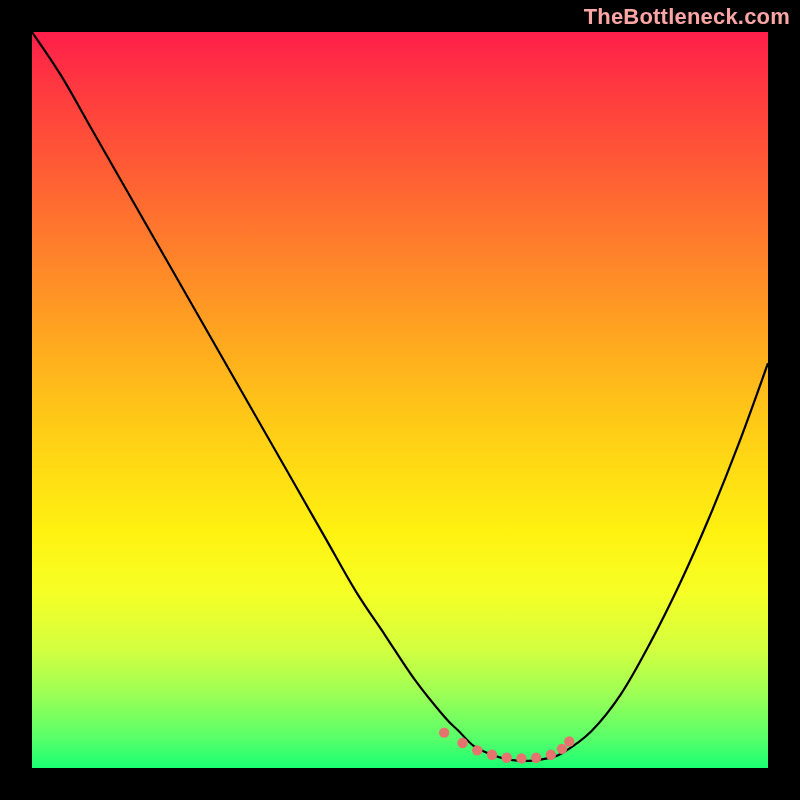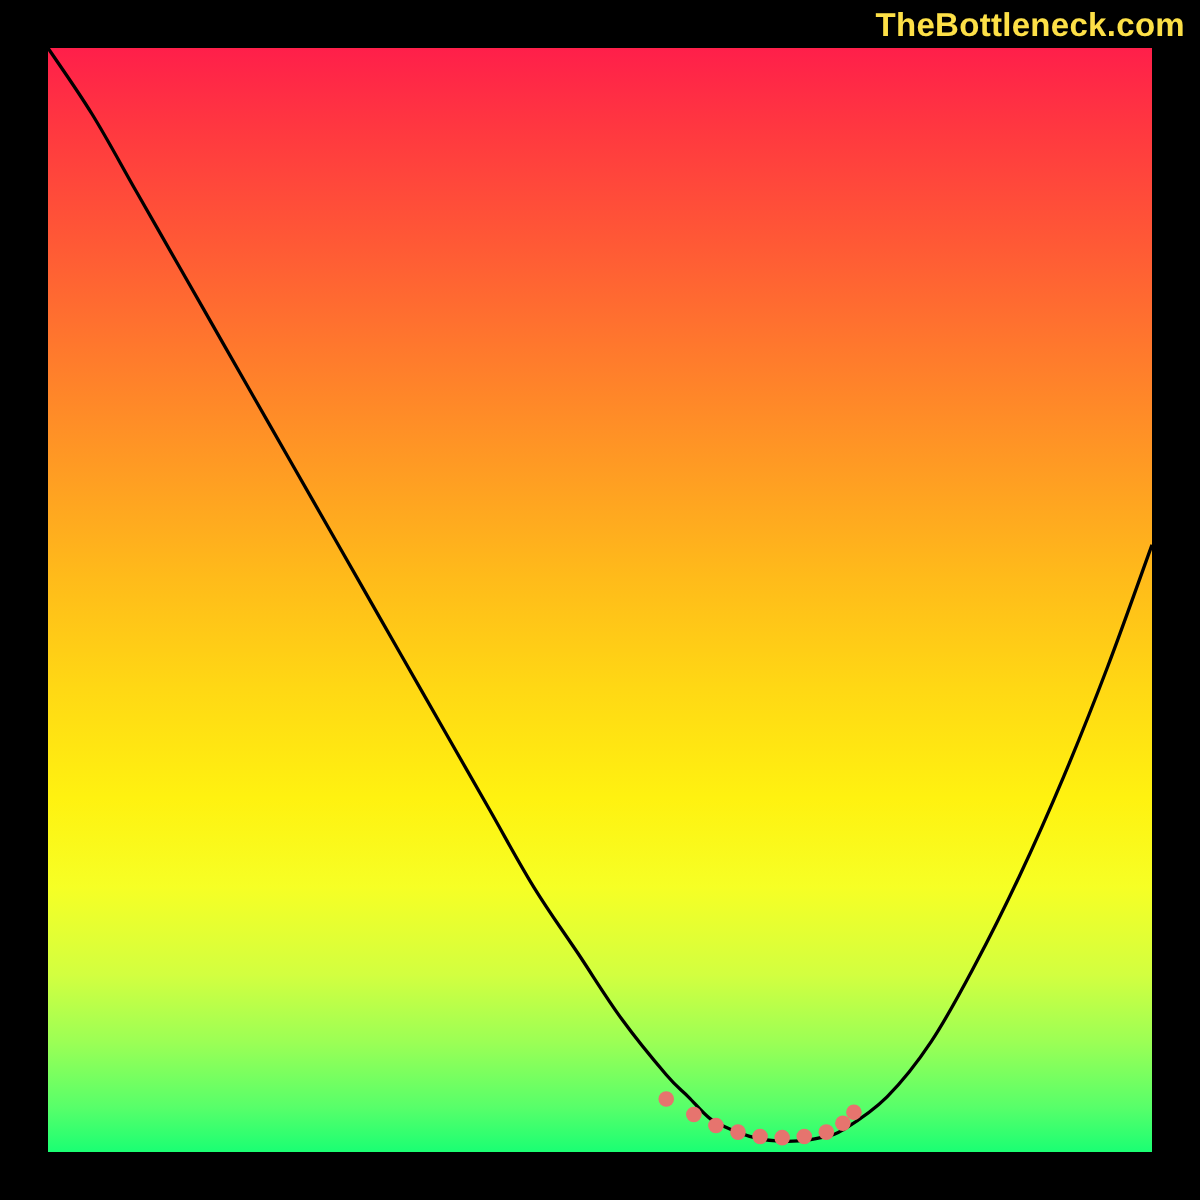--- a/index.html
+++ b/index.html
@@ -4,21 +4,21 @@
 <style>
   * { margin: 0; padding: 0; box-sizing: border-box; }
   html, body { width: 800px; height: 800px; background: #000; overflow: hidden; }
   .wrap { position: relative; width: 800px; height: 800px; background: #000; }
   .watermark {
     position: absolute;
     top: 4px;
     right: 10px;
     font-family: Arial, Helvetica, sans-serif;
     font-size: 22px;
-    color: #fde047;
+    color: #fca5a5;
     font-weight: 600;
     letter-spacing: 0.2px;
   }
   .plot {
     position: absolute;
     left: 32px;
     top: 32px;
     width: 736px;
     height: 736px;
   }

